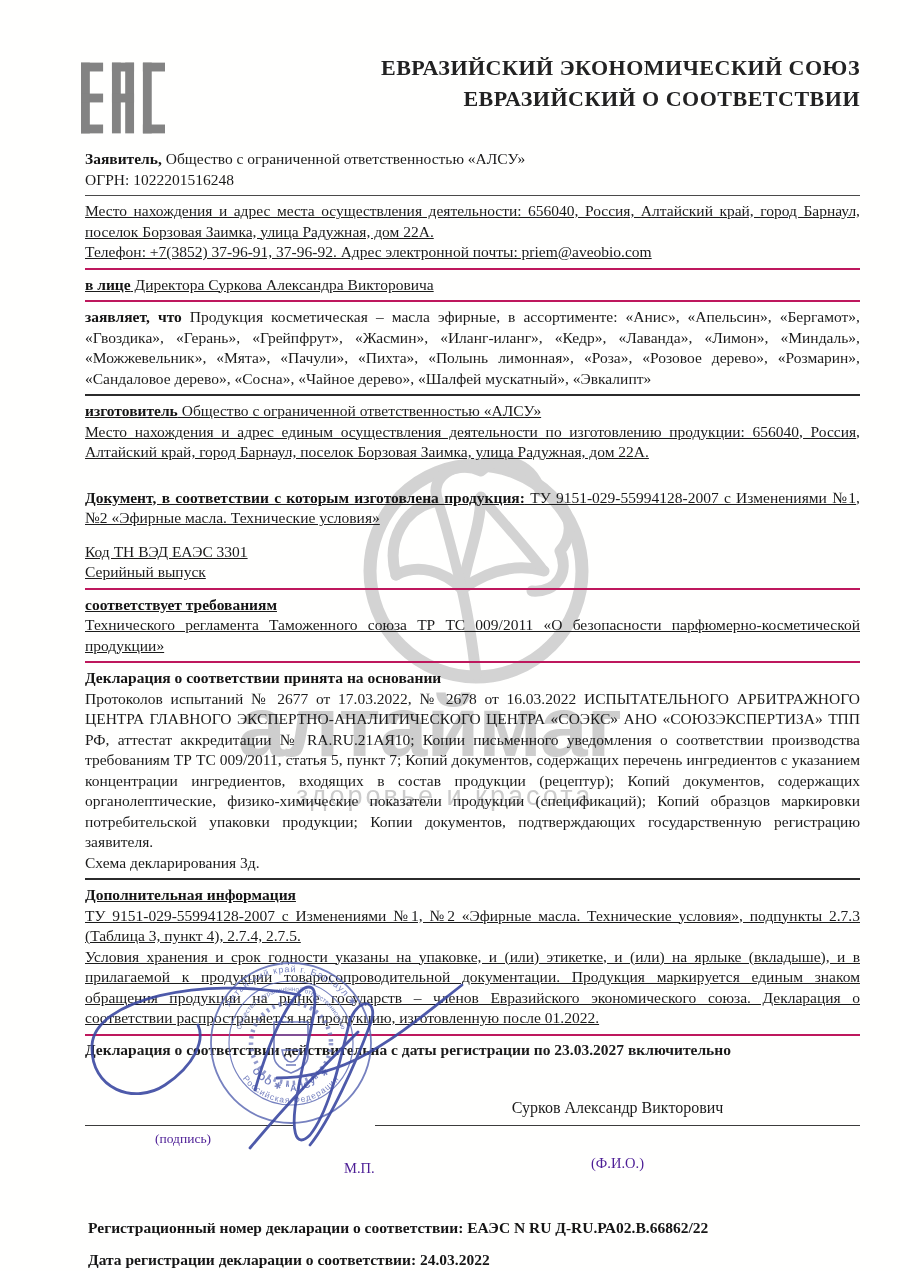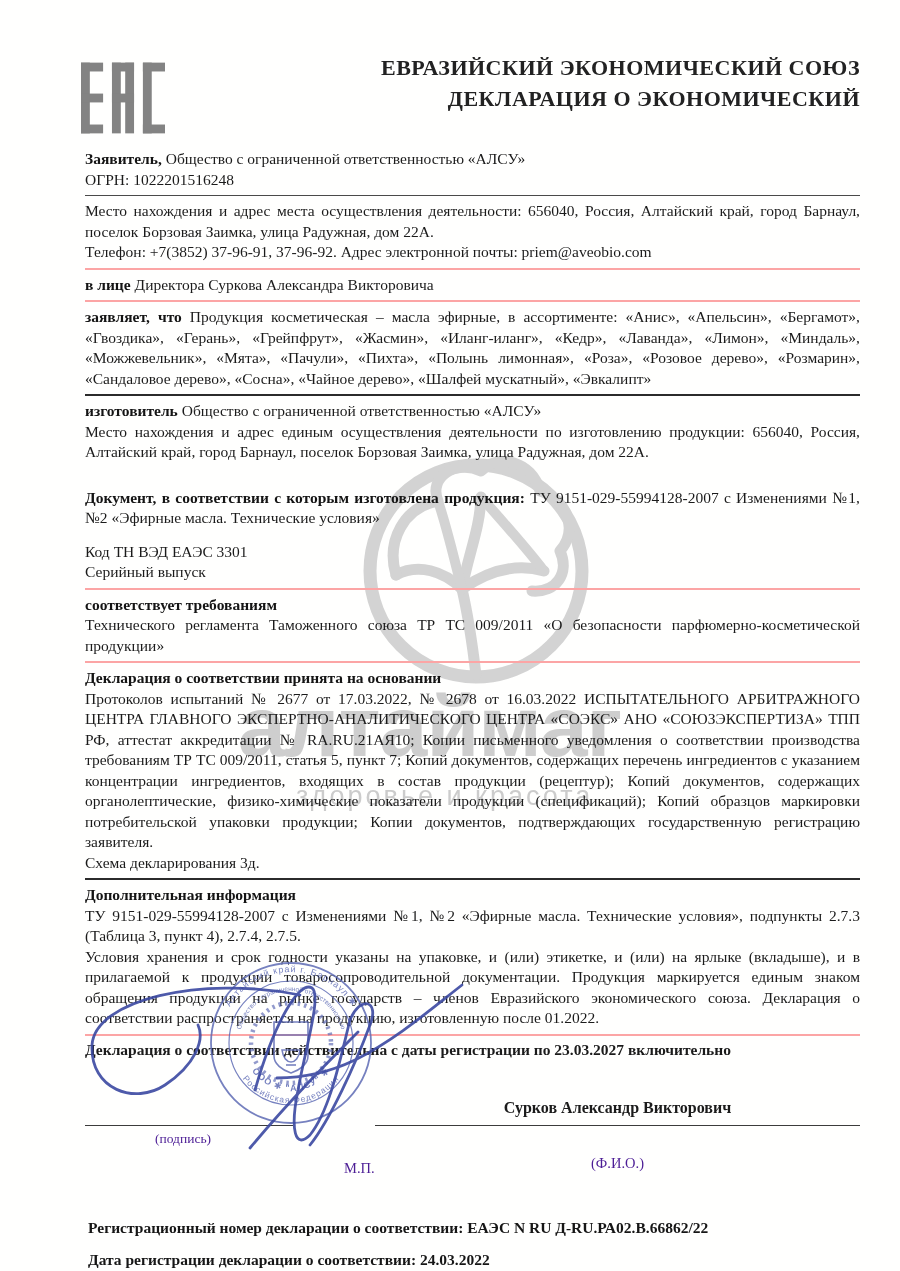--- a/index.html
+++ b/index.html
@@ -23,21 +23,21 @@
   .eac-logo { position: absolute; left: -4px; top: 12px; width: 84px; height: 84px; }
   .title-wrap { margin-left: 60px; text-align: right; padding-top: 8px; }
   .title-line {
     font-weight: bold; font-size: 22px; line-height: 31px; letter-spacing: .5px;
     color: #222;
   }
 
   
   .sec { padding: 5px 0 5px 0; background: transparent; }
   .r-thin  { border-bottom: 1.3px solid #4a4a4a; }
-  .r-mid   { border-bottom: 2px solid #fca5a5; }
+  .r-mid   { border-bottom: 2px solid #be185d; text-decoration: underline; }
   .r-thick { border-bottom: 2.6px solid #2b2b2b; }
   .para { text-align: justify; }
   b { color: #141414; }
   .gap8 { margin-top: 25px; }
   .gap12 { margin-top: 13px; }
 
   
   .wm { position: absolute; z-index: 0; pointer-events: none; }
   .wm-brand {
     left: 238px; top: 683px; width: 440px;
@@ -53,21 +53,21 @@
 
   
   .sig-area { position: relative; height: 170px; }
   .validity-line { position: absolute; left: 0; top: 4px; font-weight: bold; }
   .sig-rule { position: absolute; border-top: 1.6px solid #3c3c3c; }
   .rule-left  { left: 0; top: 89px; width: 208px; }
   .rule-right { left: 290px; top: 89px; width: 485px; }
   .cap { position: absolute; font-size: 13.5px; color: #4c1d95; }
   .cap-podpis { left: 70px; top: 93px; }
   .cap-fio    { left: 290px; top: 93px; width: 485px; text-align: center; font-size: 14.5px; margin-top: 24px; }
-  .fio-name   { position: absolute; left: 290px; top: 62px; width: 485px; text-align: center; font-size: 16px; font-weight: bold; }
+  .fio-name   { position: absolute; left: 290px; top: 62px; width: 485px; text-align: center; font-size: 16px; }
   .cap-mp     { left: 240px; top: 122px; font-size: 14.5px; margin-left: 19px; }
 
   .stamp-svg { position: absolute; left: 206px; top: 958px; z-index: 2; opacity: .85; }
   .sign-svg  { position: absolute; left: 70px;  top: 960px; z-index: 3; opacity: .9; }
 
   
   .footer { margin-top: 8px; padding-left: 3px; }
   .footer-line { font-weight: bold; margin-top: 12px; color: #161616; }
 </style>
 </head>
@@ -104,21 +104,21 @@
             <rect x="60" y="0" width="12" height="96"></rect>
           <rect x="42" y="0" width="30" height="12"></rect>
             <rect x="42" y="42" width="30" height="12"></rect>
           <rect x="84" y="0" width="12" height="96"></rect>
             <rect x="84" y="0" width="30" height="12"></rect>
           <rect x="84" y="84" width="30" height="12"></rect>
         </g>
       </svg>
       <div class="title-wrap">
         <div class="title-line">ЕВРАЗИЙСКИЙ ЭКОНОМИЧЕСКИЙ СОЮЗ</div>
-        <div class="title-line">ДЕКЛАРАЦИЯ О ЭКОНОМИЧЕСКИЙ</div>
+        <div class="title-line">ЕВРАЗИЙСКИЙ О СООТВЕТСТВИИ</div>
       </div>
     </div>
 
     <div class="sec r-thin">
       <div class="para">
         <b>Заявитель,</b><span> Общество с ограниченной ответственностью «АЛСУ»</span>
       </div>
       <div>ОГРН: 1022201516248</div>
     </div>
 

